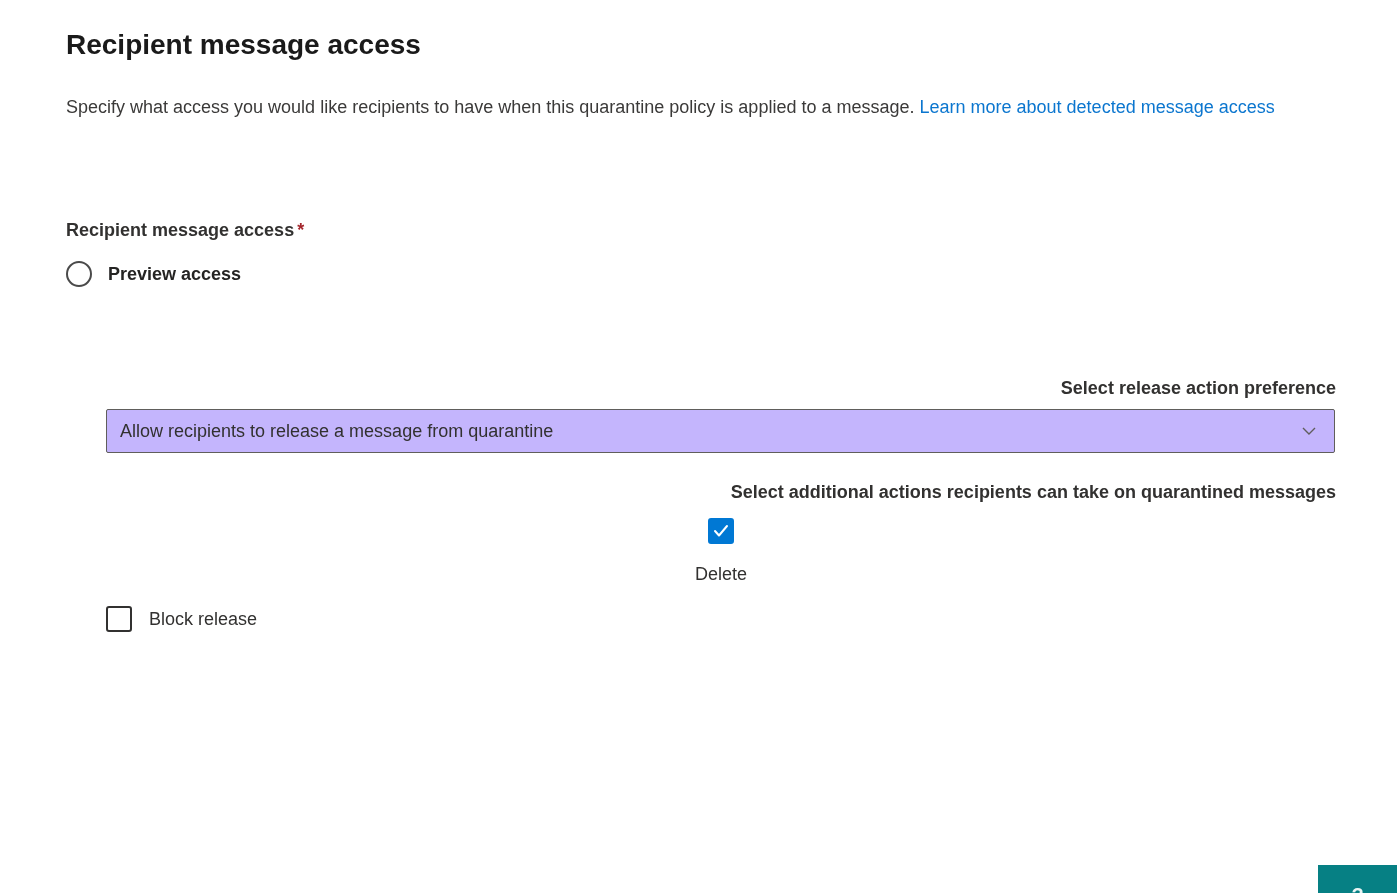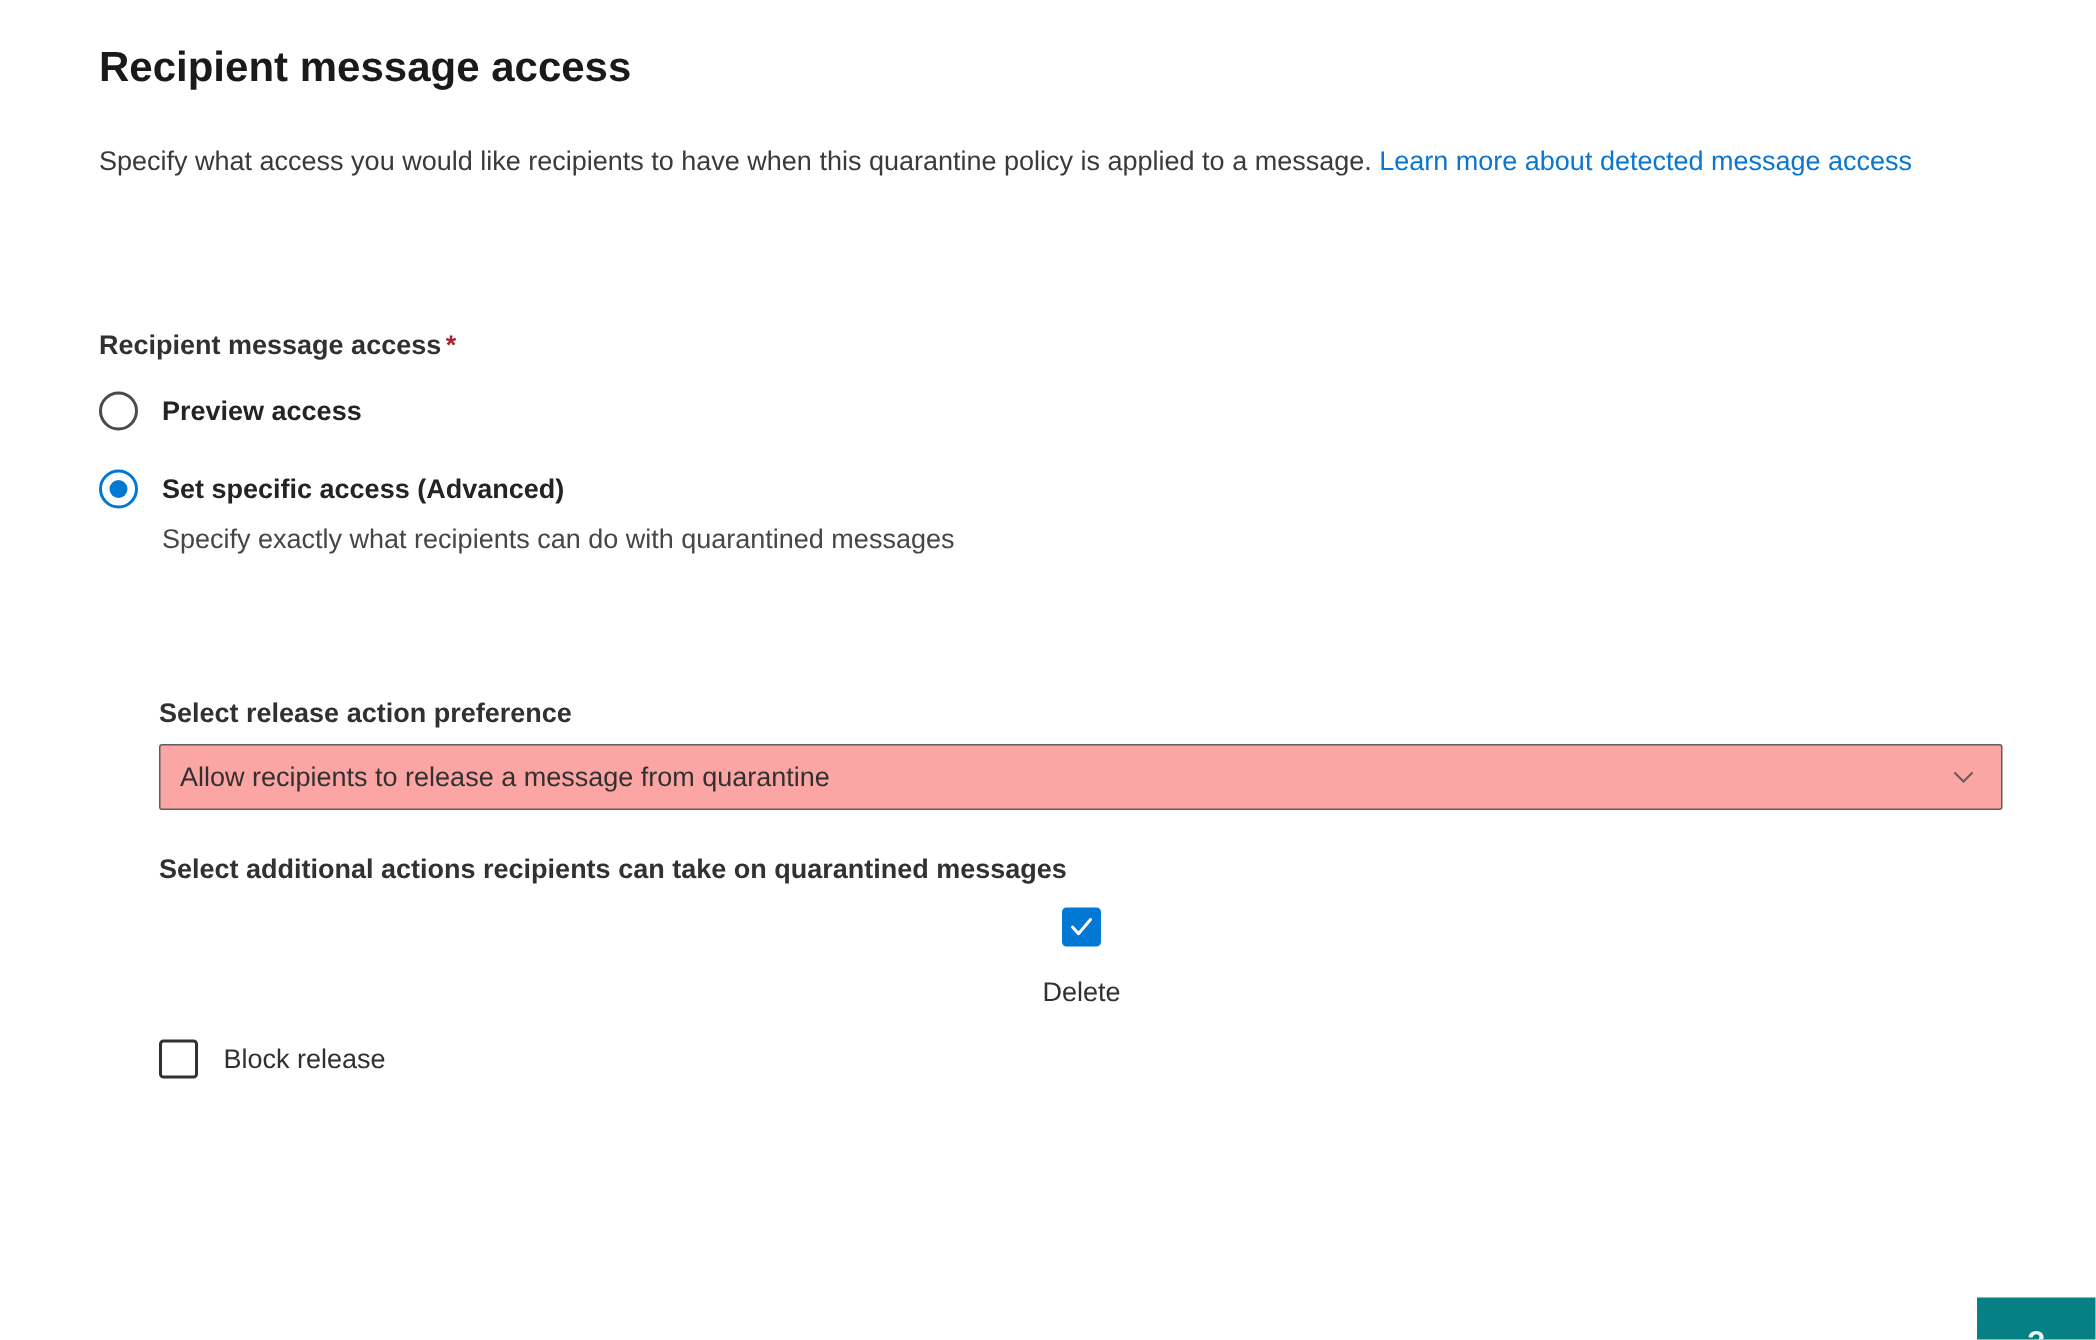--- a/index.html
+++ b/index.html
@@ -38,25 +38,25 @@
     position: absolute; left: 50%; top: 50%; transform: translate(-50%, -50%);
     width: 12px; height: 12px; border-radius: 50%; background: #0078d4;
   }
   .radio-title { font-size: 18px; line-height: 26px; font-weight: 700; color: #252423; }
   .radio-desc {
     margin-top: 6px; font-size: 18px; line-height: 29px; color: #484644; max-width: 648px;
   }
 
   .advanced { margin-left: 40px; margin-top: 89px; }
   .select-label, .actions-label {
-    font-size: 18px; line-height: 24px; font-weight: 600; color: #323130;
+    font-size: 18px; line-height: 24px; font-weight: 600; color: #323130; text-align: right;
   }
   .dropdown {
     margin-top: 9px; width: 1229px; height: 44px;
-    border: 1px solid #605e5c; border-radius: 2px; background: #fca5a5;
+    border: 1px solid #605e5c; border-radius: 2px; background: #c4b5fd;
     display: flex; align-items: center; justify-content: space-between;
     padding: 0 16px 0 13px; cursor: pointer;
   }
   .dropdown-value { font-size: 18px; color: #323130; }
   .note {
     margin-top: 26px; font-size: 18px; line-height: 30px; color: #3b3a39; max-width: 1232px;
   }
   .actions-label { margin-top: 27px; }
   .checkbox-row { display: flex; align-items: center; gap: 17px; cursor: pointer; }
   .checkbox-row.r1 { margin-top: 14px; flex-direction: column; }
@@ -90,29 +90,20 @@
 
   <div class="field-label"><span>Recipient message access</span><span class="required">*</span></div>
 
   <div class="radio-option first">
     <span class="radio-circle"></span>
     <div>
       <div class="radio-title">Preview access</div>
     </div>
   </div>
 
-  <div class="radio-option second">
-    <span class="radio-circle checked">
-        <span class="radio-dot"></span>
-      </span>
-    <div>
-      <div class="radio-title">Set specific access (Advanced)</div>
-      <div class="radio-desc">Specify exactly what recipients can do with quarantined messages</div>
-    </div>
-  </div>
 
   <div class="advanced">
 
     <div class="select-label">Select release action preference</div>
 
     <div class="dropdown">
       <span class="dropdown-value">Allow recipients to release a message from quarantine</span>
       <svg width="18" height="18" viewBox="0 0 18 18">
         <path d="M3 6 L9 12 L15 6" fill="none" stroke="#605e5c" stroke-width="1.4"></path>
       </svg>

